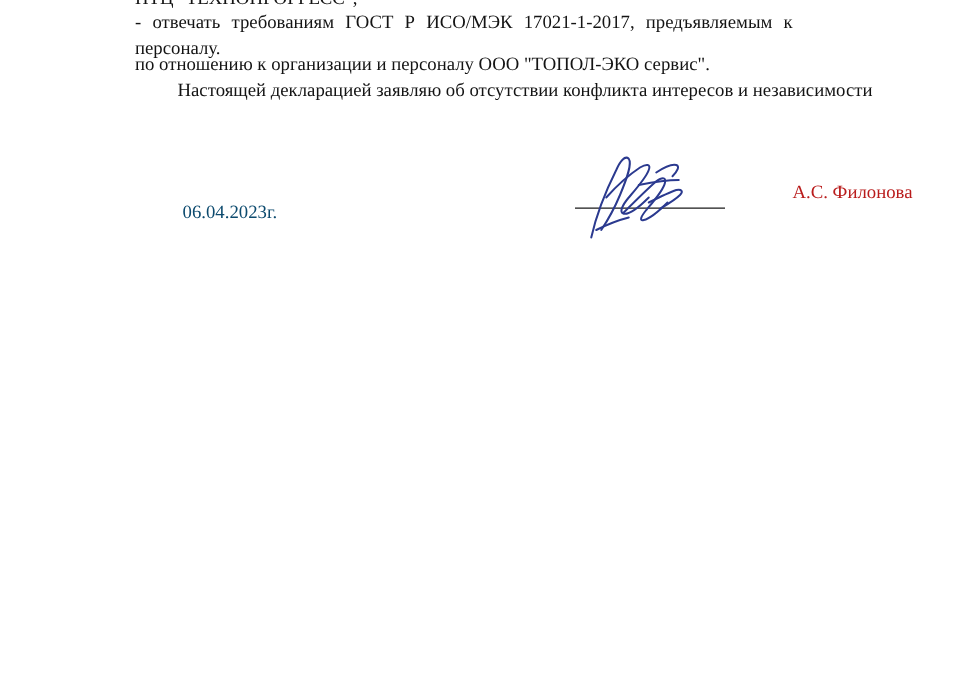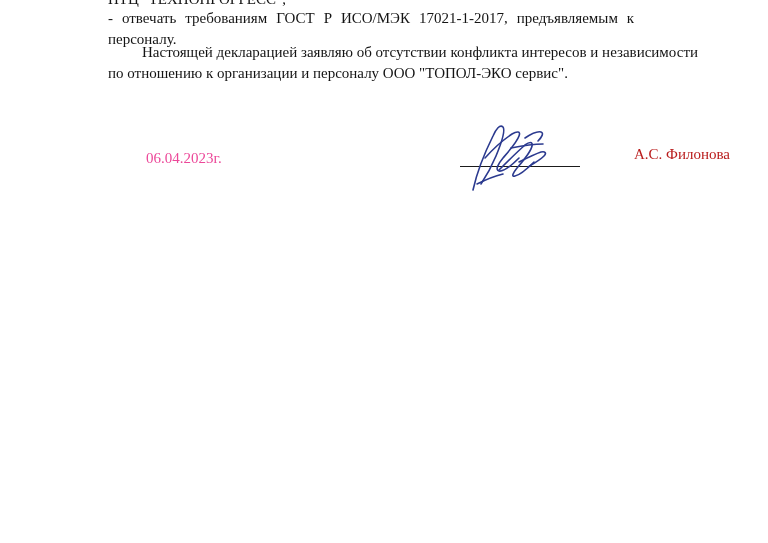--- a/index.html
+++ b/index.html
@@ -63,23 +63,23 @@
   .sign-row {
     position: absolute;
     left: 108px;
     top: 146px;
     width: 622px;
     height: 24px;
   }
   .sign-date {
     position: absolute;
     left: 38px;
-    top: 4px;
+    top: 16px;
     font-size: 15px;
-    color: #ec4899;
+    color: #0c4a6e;
     white-space: nowrap;
   }
   .sign-name {
     position: absolute;
     right: 0px;
     top: 0;
     font-size: 15px;
     color: #b91c1c;
     white-space: nowrap;
   }
@@ -108,22 +108,22 @@
   <div class="line-clip-top">
     <div class="line">НТЦ "ТЕХНОПРОГРЕСС";</div>
   </div>
 
   <div class="block-2">
     <div class="para-justify wide">- отвечать требованиям ГОСТ Р ИСО/МЭК 17021-1-2017, предъявляемым к</div>
     <div class="para-justify">персоналу.</div>
   </div>
 
   <div class="block-3">
+    <div class="para-justify">по отношению к организации и персоналу ООО "ТОПОЛ-ЭКО сервис".</div>
     <div class="para-justify"><span class="indent"></span><span>Настоящей декларацией заявляю об отсутствии конфликта интересов и независимости</span></div>
-    <div class="para-justify">по отношению к организации и персоналу ООО "ТОПОЛ-ЭКО сервис".</div>
   </div>
 
   <div class="sign-row">
     <div class="sign-date">06.04.2023г.</div>
     <div class="sign-line"></div>
     <div class="sign-name">А.С. Филонова</div>
   </div>
 
   <svg class="signature" viewBox="0 0 130 80" xmlns="http://www.w3.org/2000/svg">
     <g fill="none" stroke="#2b3a8f" stroke-width="1.6" stroke-linecap="round" stroke-linejoin="round">

